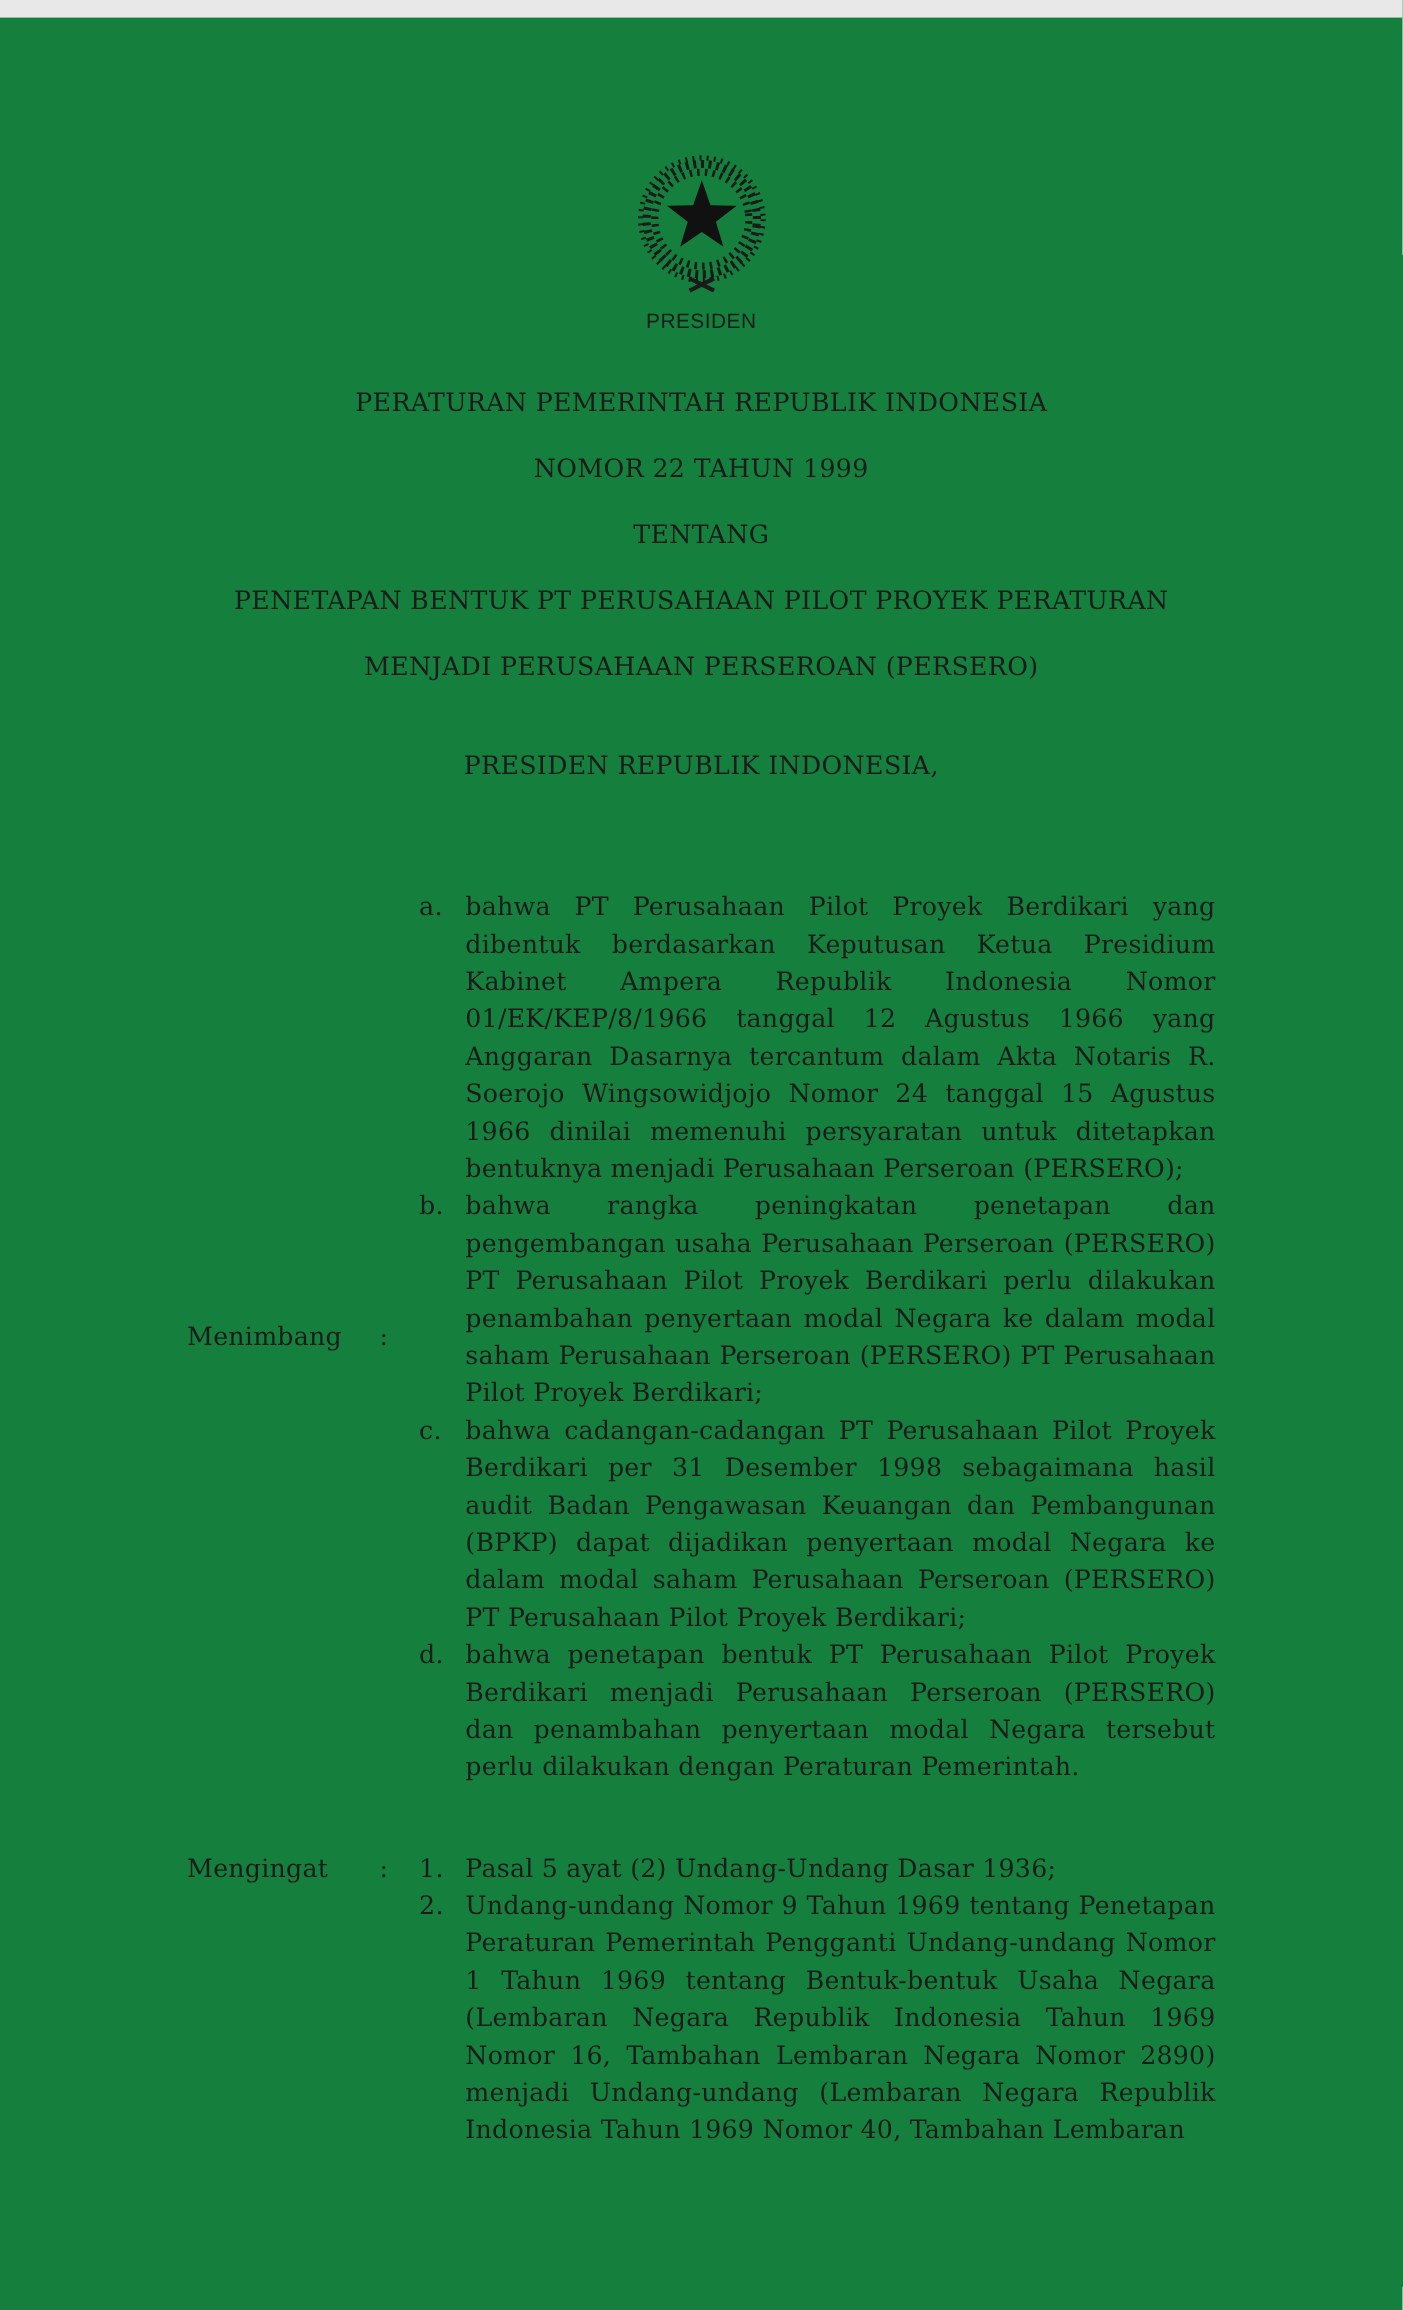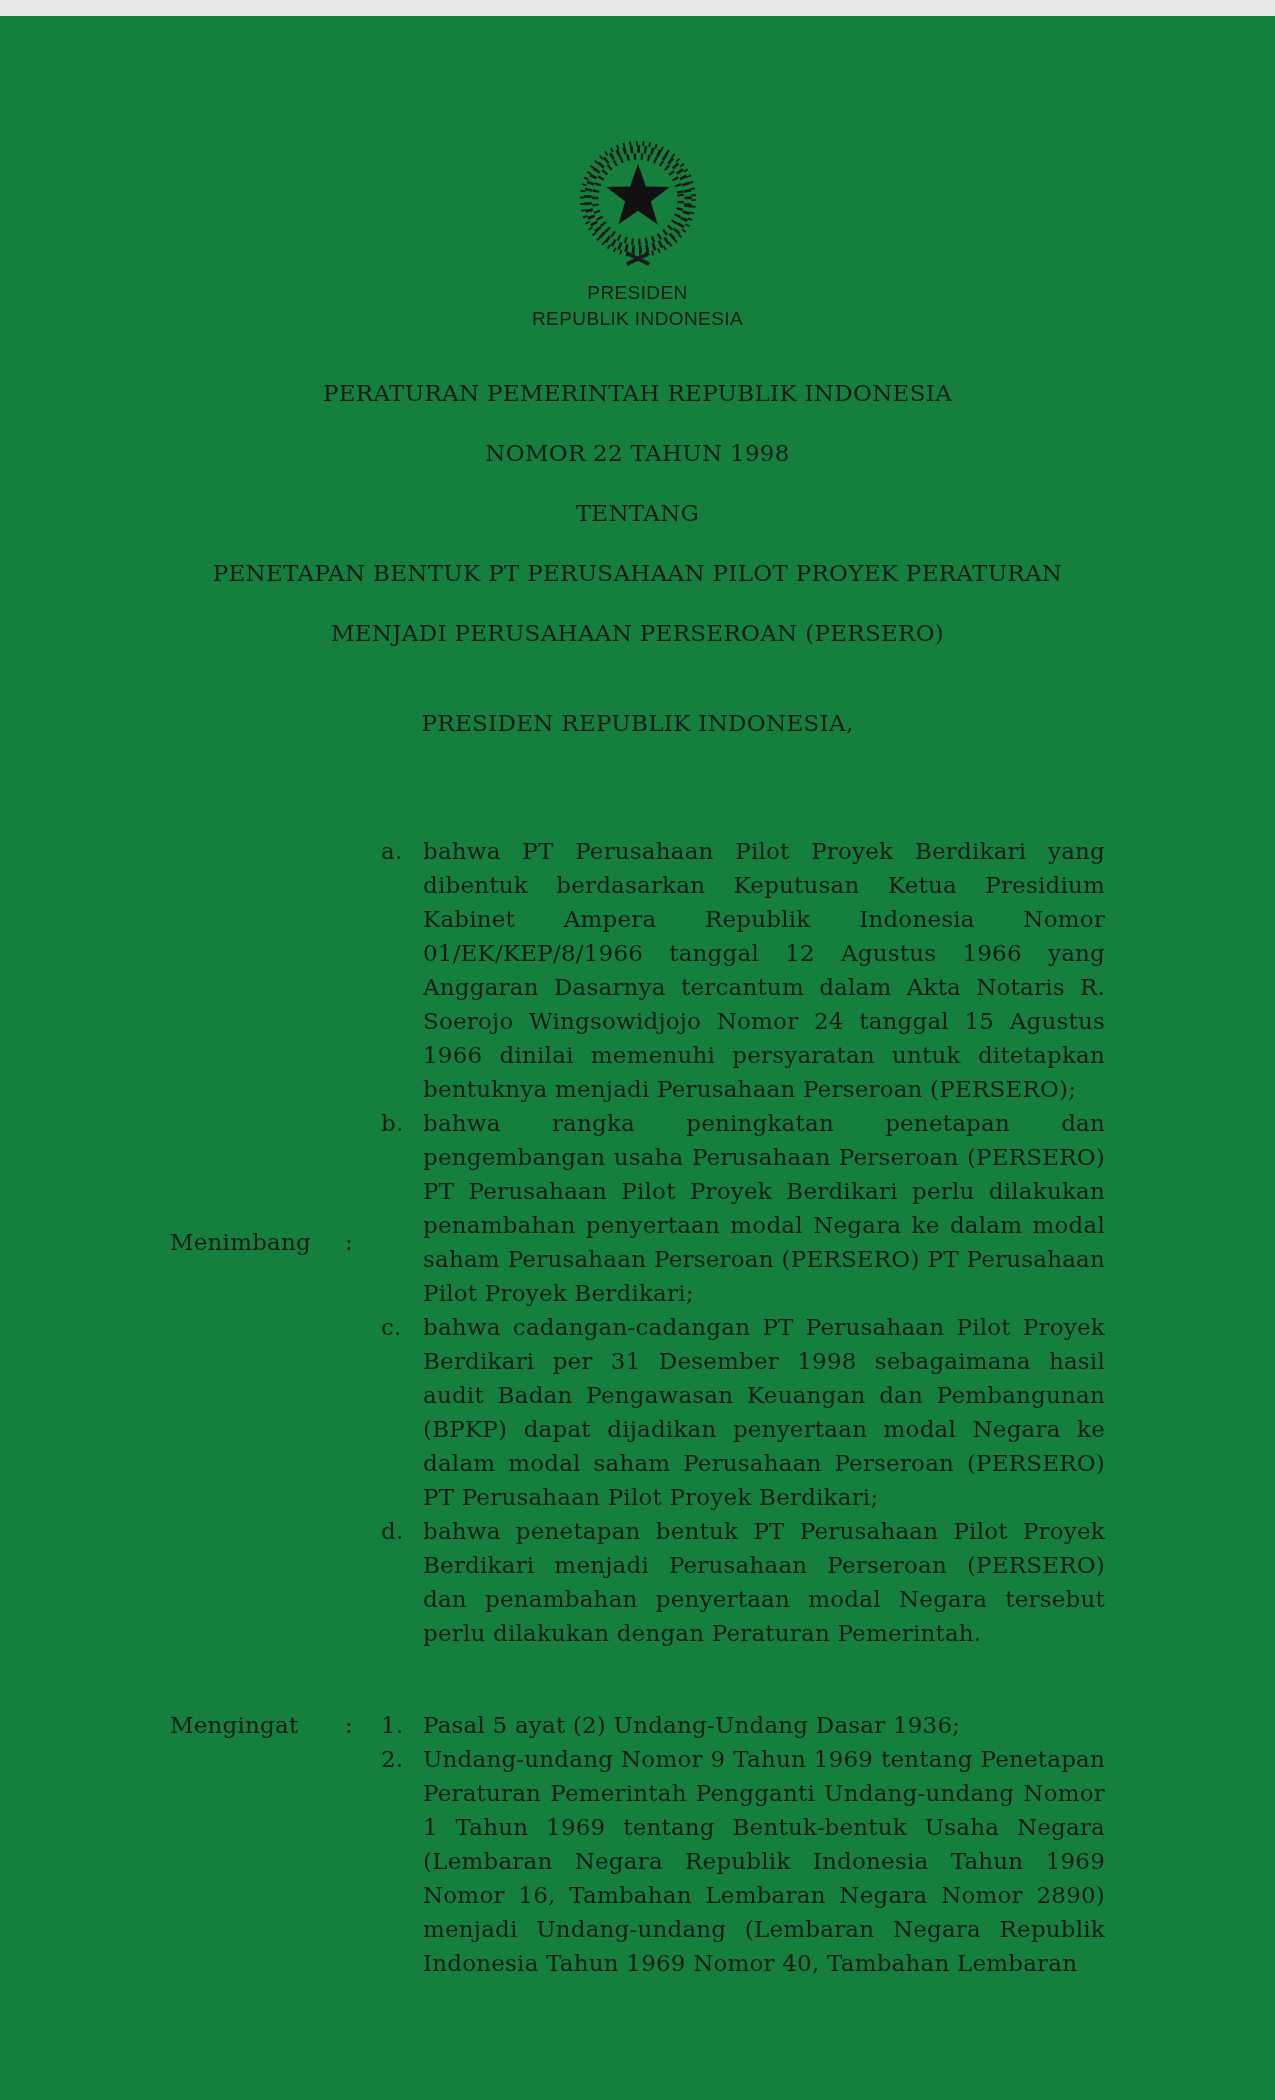--- a/index.html
+++ b/index.html
@@ -87,26 +87,25 @@
 
       <circle cx="70" cy="70" r="60" fill="none" stroke="#1a1a1a" stroke-width="5" stroke-dasharray="2 5"></circle>
       <circle cx="70" cy="70" r="54" fill="none" stroke="#1a1a1a" stroke-width="8" stroke-dasharray="3 4.5" transform="rotate(6 70 70)"></circle>
       <circle cx="70" cy="70" r="46" fill="none" stroke="#1a1a1a" stroke-width="7" stroke-dasharray="2.5 5" transform="rotate(-7 70 70)"></circle>
 
       <polygon fill="#111111" points="70,32 78.5,56.3 104.2,56.9 83.8,72.5 91.2,97.1 70,82.5 48.8,97.1 56.2,72.5 35.8,56.9 61.5,56.3"></polygon>
 
       <path d="M58 128 L82 140 M82 128 L58 140" stroke="#1a1a1a" stroke-width="4" fill="none"></path>
     </svg>
     <div class="letterhead-label first">PRESIDEN</div>
-    <div class="letterhead-label">REPUBLIK INDONESIA</div>
   </div>
 
   <div class="title-block">
     <div class="title-line">PERATURAN PEMERINTAH REPUBLIK INDONESIA</div>
-    <div class="title-line">NOMOR 22 TAHUN 1998</div>
+    <div class="title-line">NOMOR 22 TAHUN 1999</div>
     <div class="title-line">TENTANG</div>
     <div class="title-line">PENETAPAN BENTUK PT PERUSAHAAN PILOT PROYEK PERATURAN</div>
     <div class="title-line">MENJADI PERUSAHAAN PERSEROAN (PERSERO)</div>
   </div>
 
   <div class="opening-line">PRESIDEN REPUBLIK INDONESIA,</div>
 
   <main>
 
     <section class="clause menimbang">

